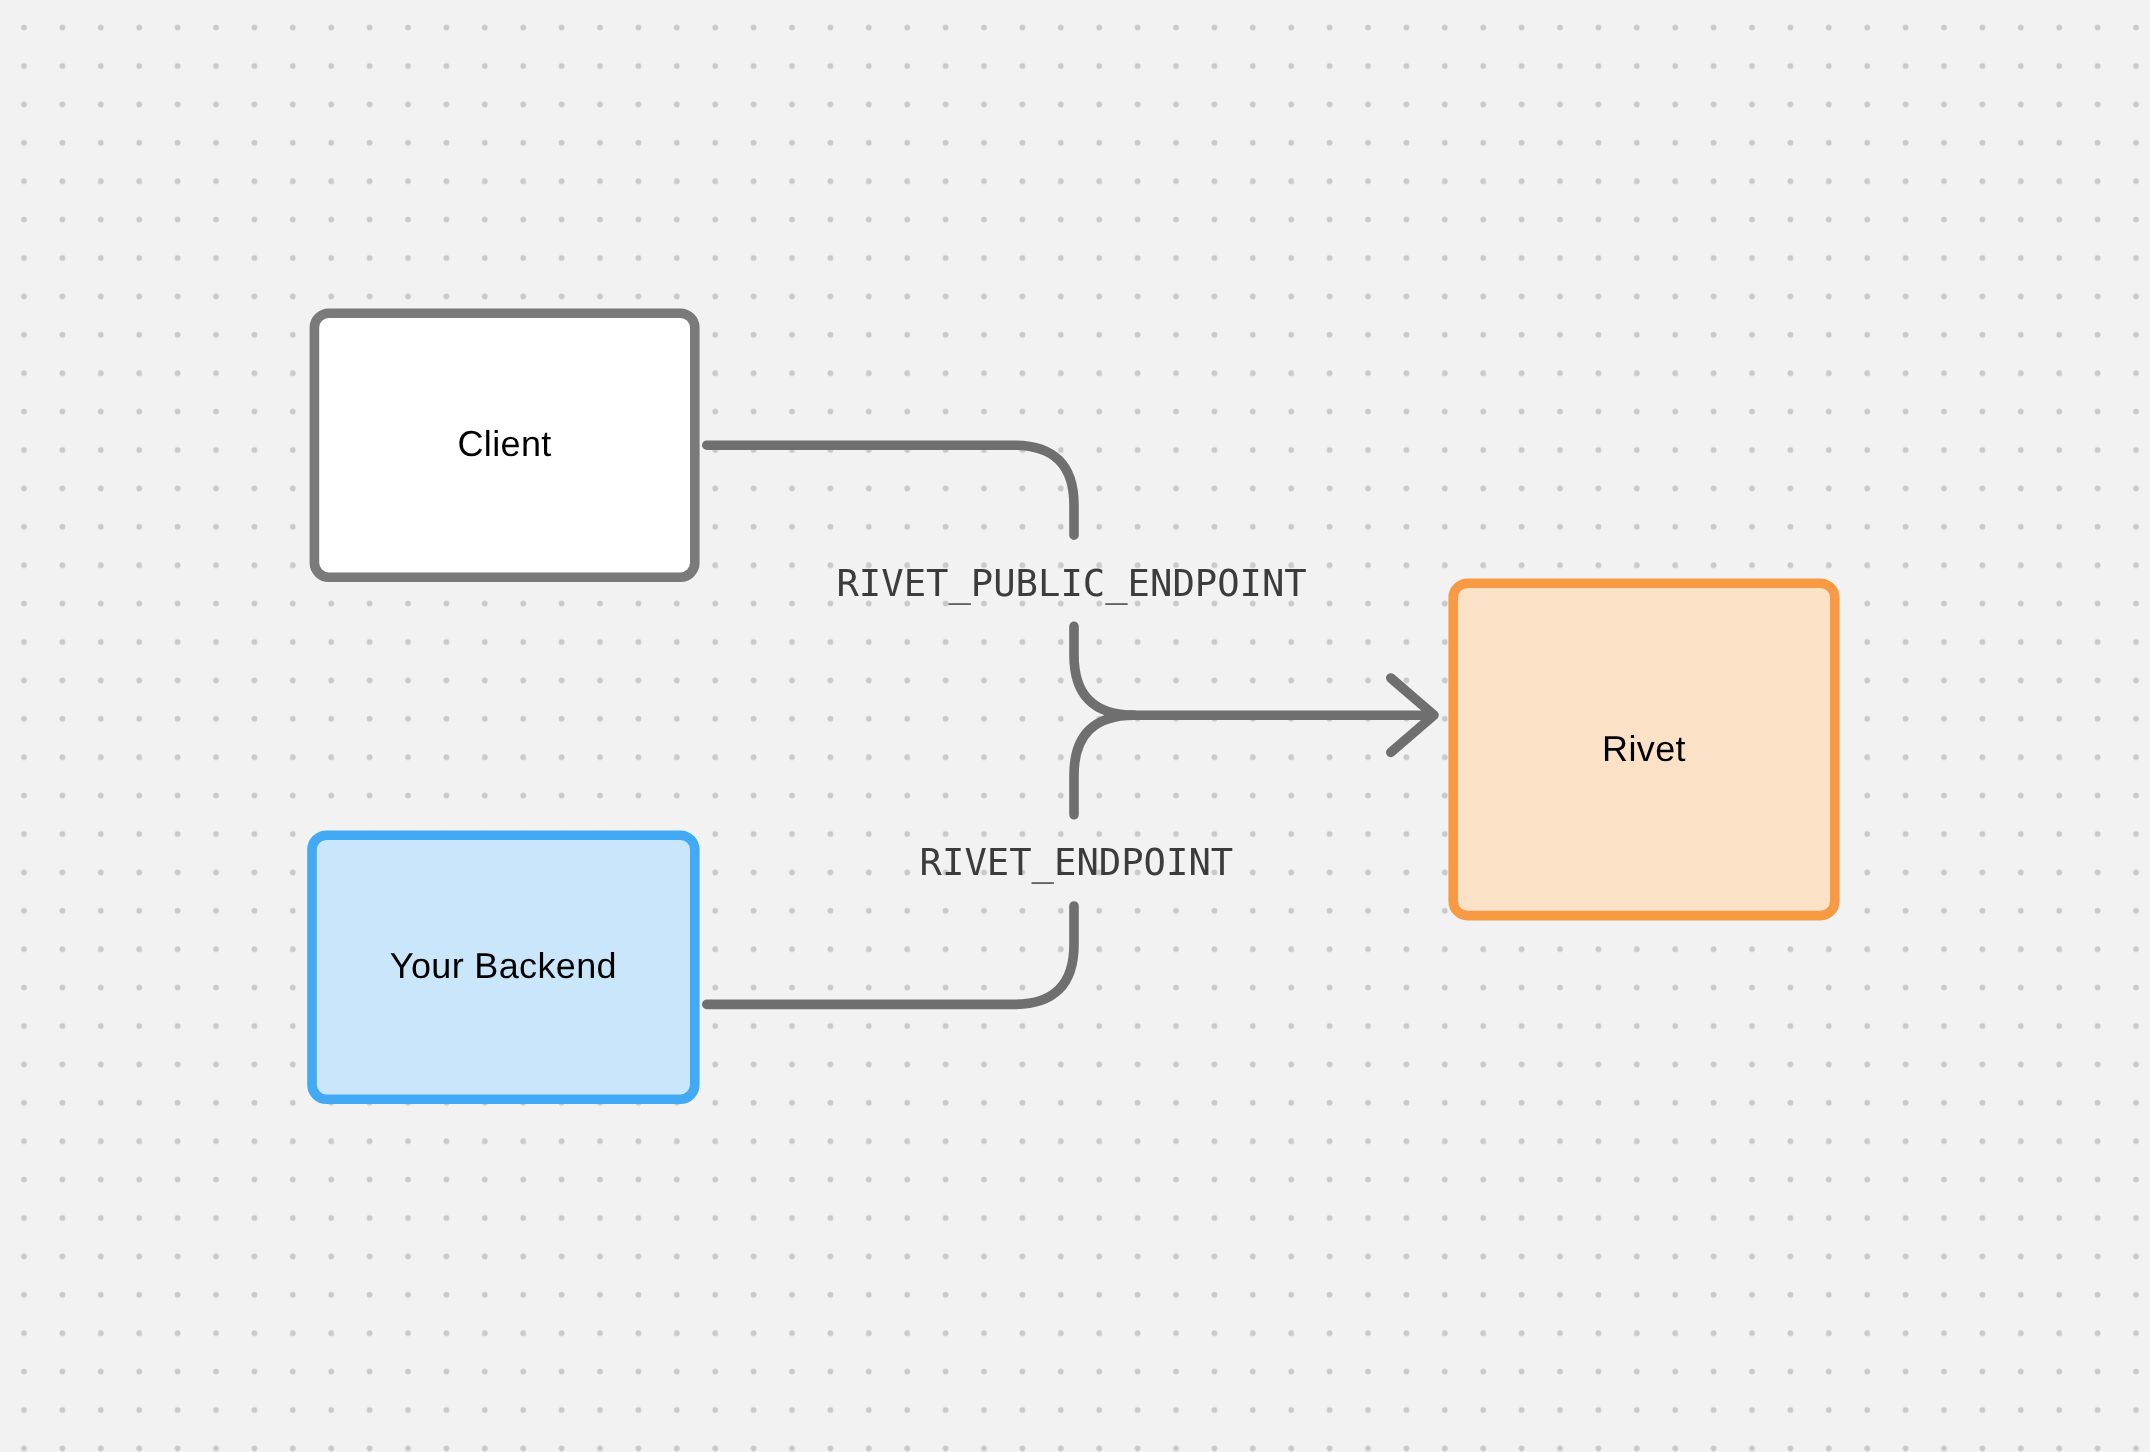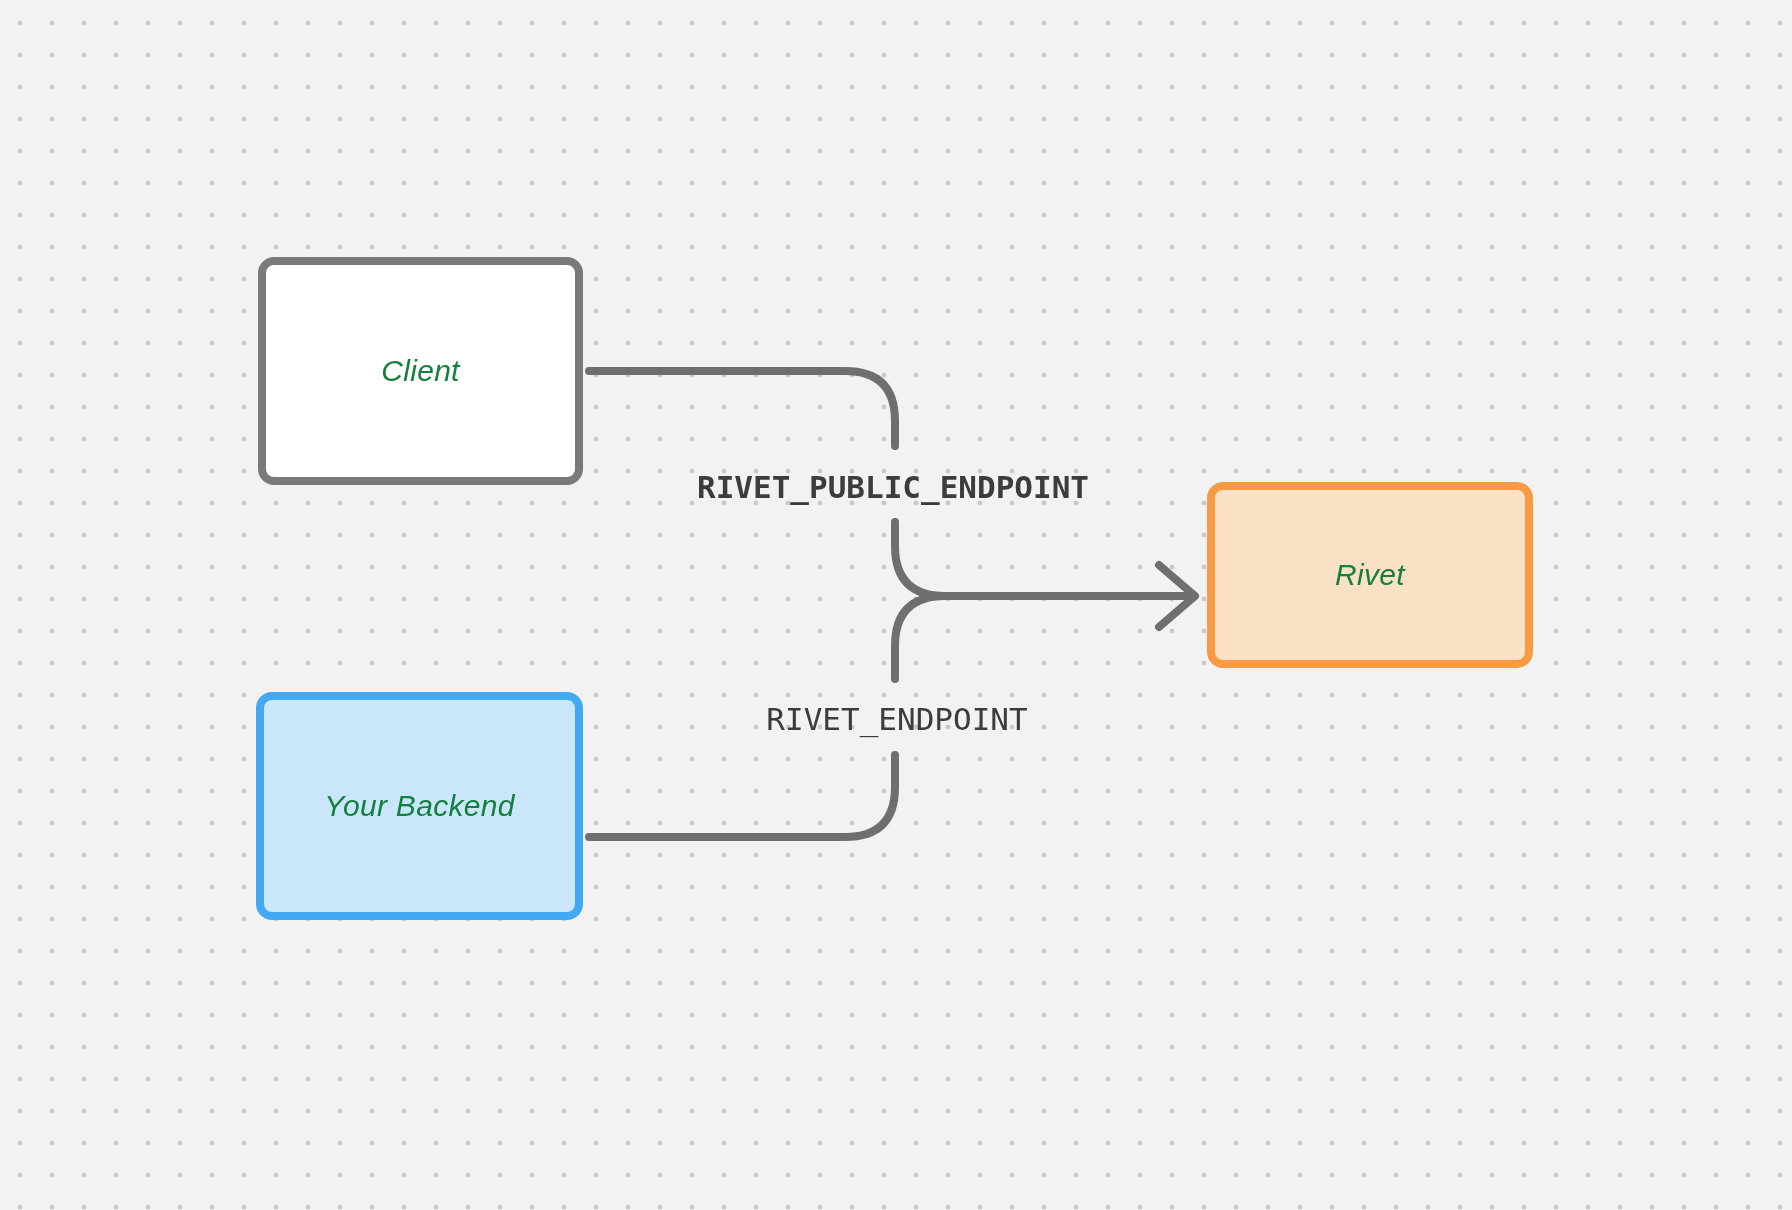--- a/index.html
+++ b/index.html
@@ -22,37 +22,36 @@
   .node {
     position: absolute;
     box-sizing: border-box;
     border: 8px solid;
     border-radius: 16px;
     display: flex;
     align-items: center;
     justify-content: center;
     font-size: 30px;
     font-weight: 500;
-    color: #15803d;
+    color: #000000;
     letter-spacing: 0.3px;
-    font-style: italic;
   }
   .node-client  { left: 258px;  top: 257px; width: 325px; height: 228px; background: #ffffff; border-color: #7a7a7a; }
   .node-backend { left: 256px;  top: 692px; width: 327px; height: 228px; background: #c9e6fb; border-color: #42a9f5; }
-  .node-rivet   { left: 1207px; top: 482px; width: 326px; height: 186px; background: #fbe2c7; border-color: #f79a43; }
+  .node-rivet   { left: 1207px; top: 482px; width: 326px; height: 285px; background: #fbe2c7; border-color: #f79a43; }
   .edge-label {
     position: absolute;
     transform: translate(-50%, -50%);
     font-family: "DejaVu Sans Mono", monospace;
     font-size: 31px;
     font-weight: 500;
     color: #3c3c3c;
     white-space: nowrap;
   }
-  .edge-label-public   { left: 893px; top: 487px; font-weight: bold; }
+  .edge-label-public   { left: 893px; top: 487px; }
   .edge-label-endpoint { left: 897px; top: 719px; text-align: right; }
 </style>
 </head>
 <body>
 
 <div class="canvas">
 
   <svg class="connectors" viewBox="0 0 1792 1210" fill="none" stroke="#6f6f6f" stroke-width="8" stroke-linecap="round" stroke-linejoin="round">
 
     <path d="M 589 371 L 845 371 Q 895 371 895 421 L 895 446"></path>

